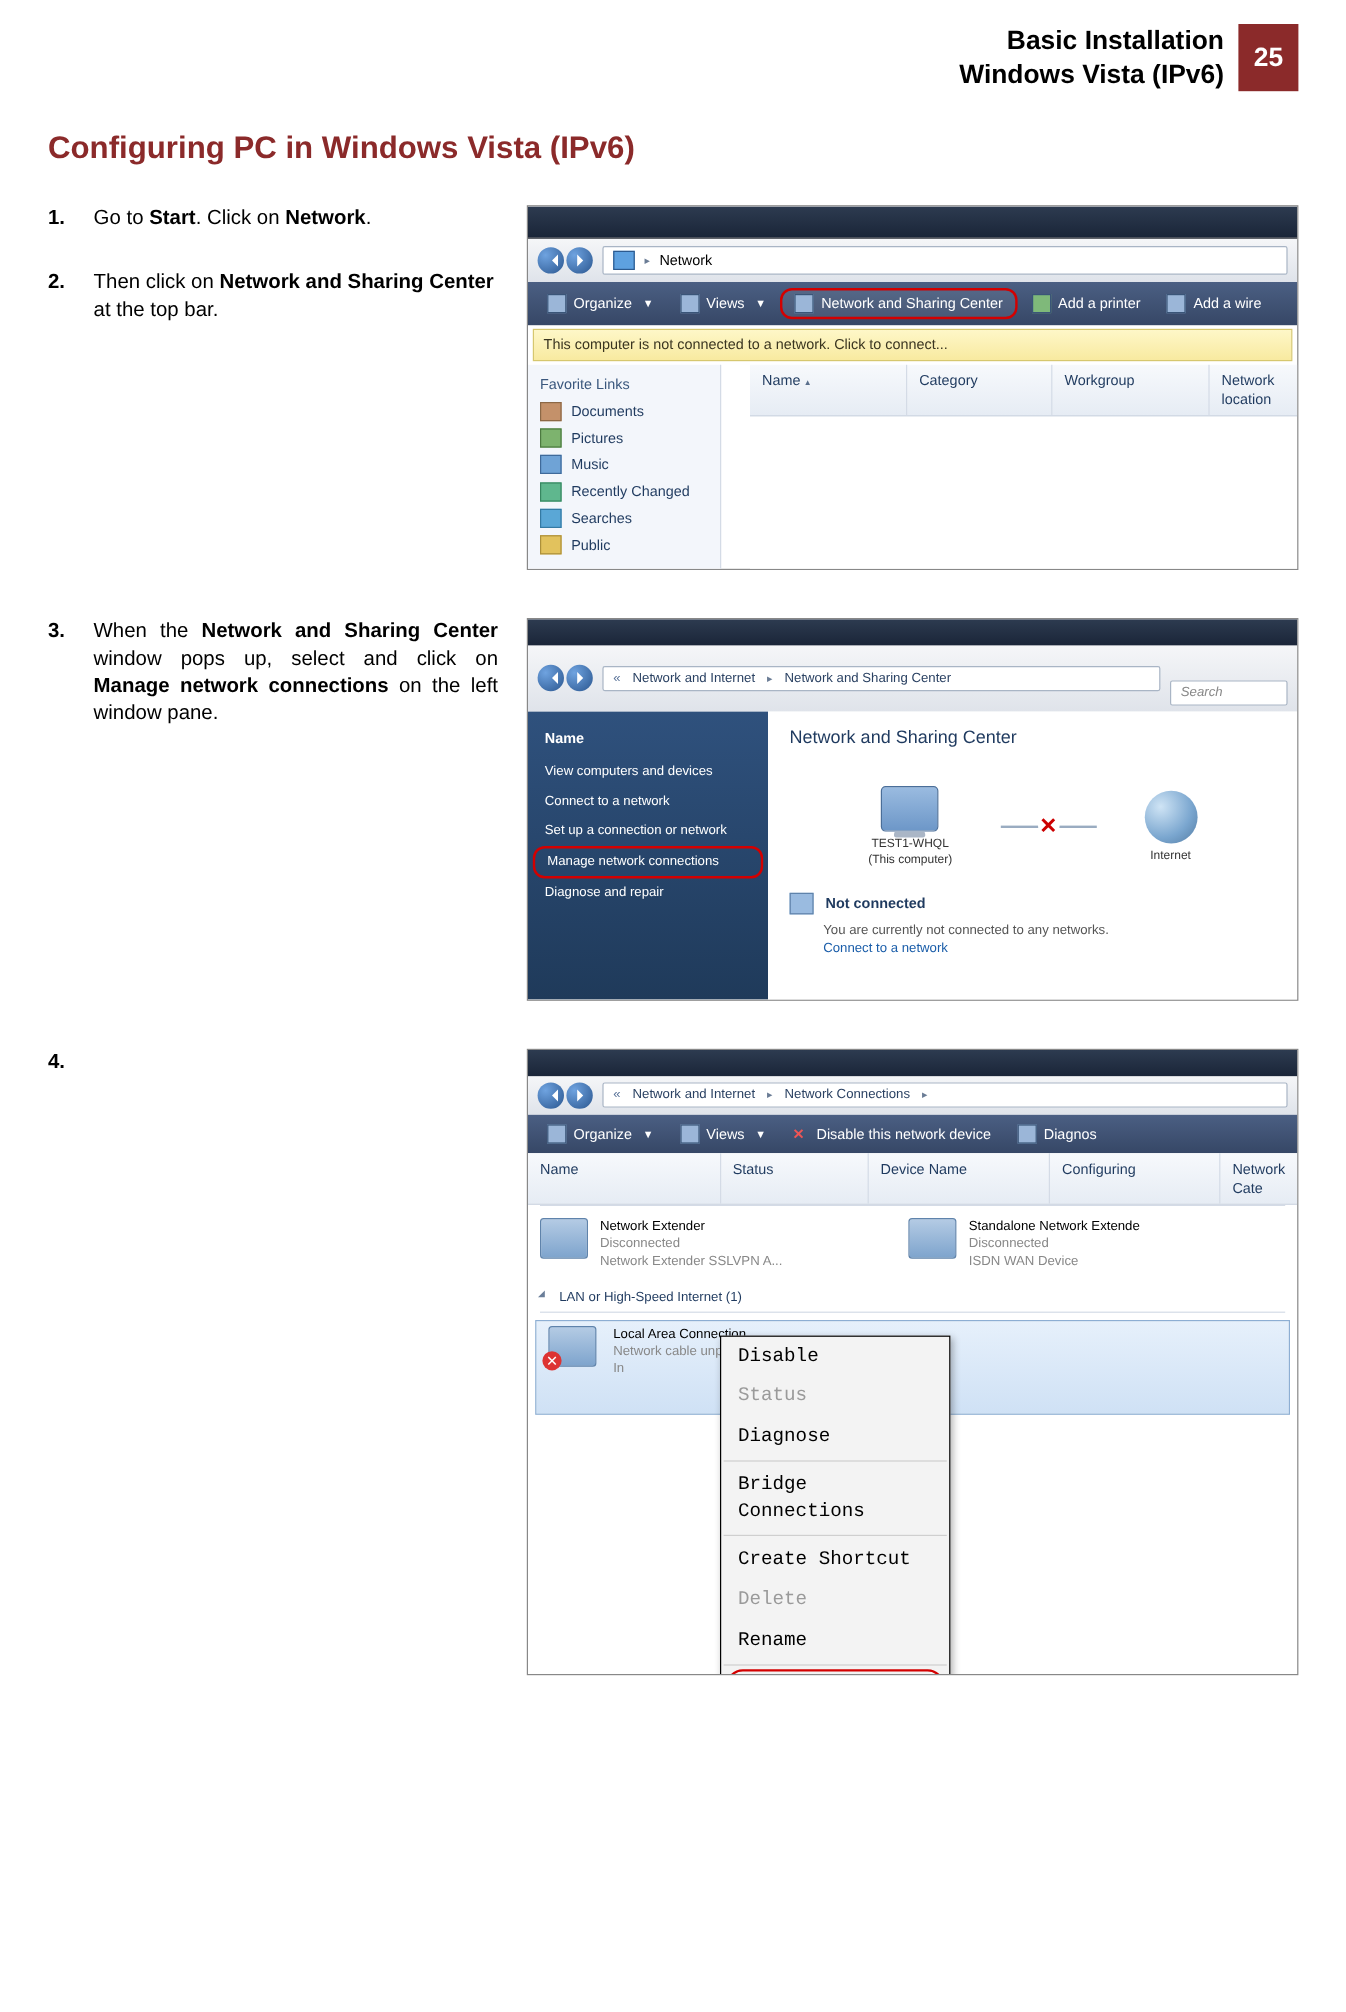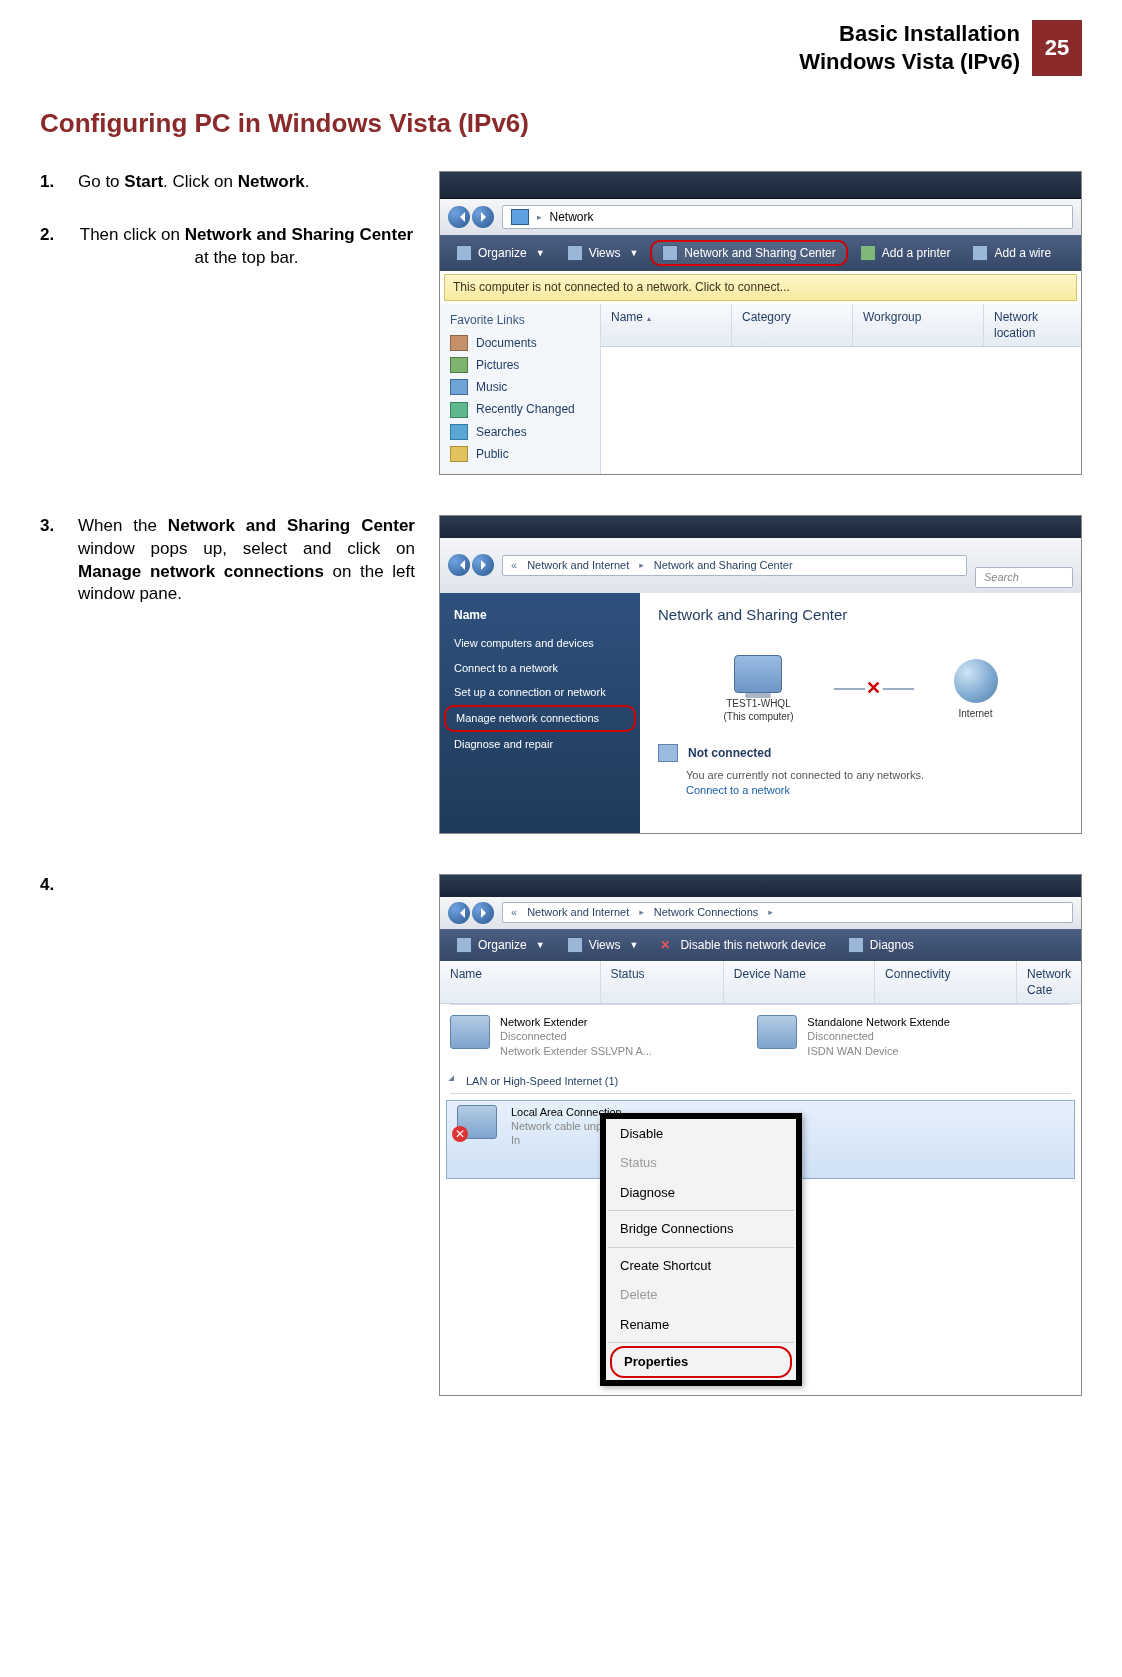--- a/index.html
+++ b/index.html
@@ -61,21 +61,21 @@
   .text-col .step {
     display: flex;
     margin-bottom: 28px;
   }
   .step-num {
     font-weight: bold;
     width: 38px;
     flex-shrink: 0;
   }
   .step-body {
-    text-align: center;
+    text-align: left;
   }
   .step-body.justify {
     text-align: justify;
   }
 
   .screenshot {
     flex: 1;
     border: 1px solid #888;
     font-size: 12px;
     background: #fff;
@@ -151,20 +151,21 @@
   .ss1 .infobar {
     background: linear-gradient(#fef7c8, #f8eaa0);
     border:1px solid #d6c76e;
     margin:3px 4px;
     padding:4px 8px;
     color:#3a3520;
   }
   .ss1 .body {
     display:flex;
     height:170px;
+    gap:24px;
   }
   .ss1 .fav {
     width:160px;
     border-right:1px solid #d4dbe6;
     padding:4px 0;
     background:#f3f6fb;
   }
   .fav-hdr {
     color:#3a577d;
     padding:4px 10px;
@@ -300,24 +301,25 @@
   }
   .conn-text { font-size:11px; line-height:1.3; }
   .conn-text .cn { color:#000; }
   .conn-text .cd { color:#888; }
   .conn-row.double { justify-content:space-between; padding-right:40px; }
   .conn-half { display:flex; gap:10px; width:48%; }
 
   .ctx-menu {
     position:absolute;
     background:#f3f3f3;
-    border:6px solid #000000;
+    border:1px solid #000000;
     box-shadow:2px 2px 6px rgba(0,0,0,0.3);
-    font-size:13px;
+    font-size:16px;
     width:190px;
+    font-family:Liberation Mono, monospace;
   }
   .ctx-item { padding:6px 14px; color:#000; }
   .ctx-item.dis { color:#9a9a9a; }
   .ctx-sep { height:1px; background:#cfcfcf; margin:3px 2px; }
   .ctx-item.highlight {
     border:2px solid #d30000;
     border-radius:14px;
     font-weight:bold;
     margin:2px 4px;
     padding:5px 12px;
@@ -545,21 +547,21 @@
           </div>
         <div class="tb-btn">
             <span class="sq"></span>
             <span>Diagnos</span>
           </div>
       </div>
       <div class="col-hdr">
         <div>Name</div>
         <div>Status</div>
         <div>Device Name</div>
-        <div>Connectivity</div>
+        <div>Configuring</div>
         <div>Network Cate</div>
       </div>
       <div class="list">
         <div class="grp-line"></div>
         <div class="conn-row double">
           <div class="conn-half">
             <div class="conn-icon"></div>
             <div class="conn-text">
               <div class="cn">Network Extender</div>
               <div class="cd">Disconnected</div>

